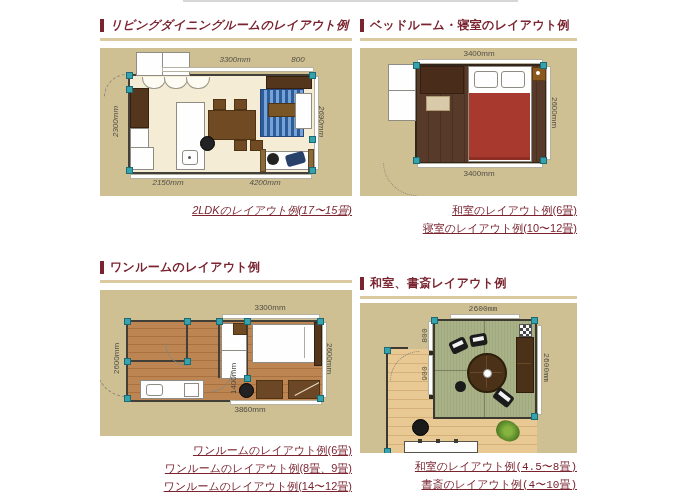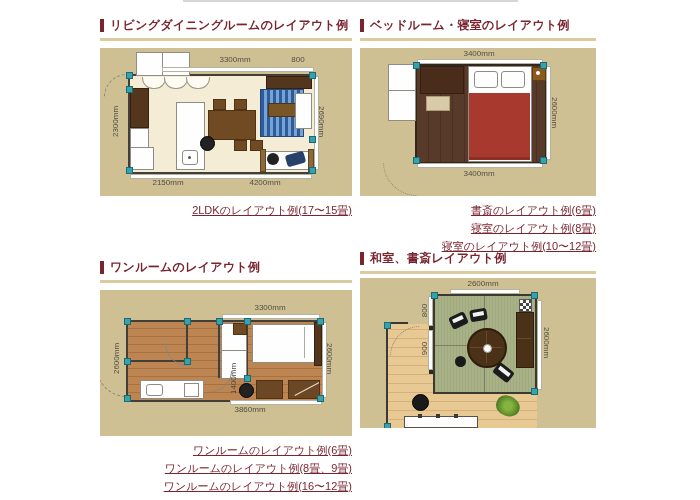--- a/index.html
+++ b/index.html
@@ -1,20 +1,20 @@
 <!DOCTYPE html>
 <html><head>
 <meta charset="utf-8">
 <style>
   html,body{margin:0;padding:0;}
   body{width:700px;height:500px;position:relative;background:#ffffff;
        font-family:"Liberation Sans","DejaVu Sans",sans-serif;overflow:hidden;}
   .abs{position:absolute;}
   .quad{position:absolute;width:252px;}
-  .quad.wide{width:236px;}
+  .quad.wide{width:217px;}
   .sec-header{display:flex;align-items:center;height:15px;}
   .bar{width:4px;height:13px;background:#7a2430;margin-right:6px;flex:0 0 auto;}
   .sec-title{font-weight:bold;font-size:12px;color:#7a2430;white-space:nowrap;letter-spacing:.3px;}
   .sec-rule{height:3px;background:#dbcaa0;margin-top:5px;}
   .plan-card{position:relative;margin-top:7px;height:148px;background:#cfc093;overflow:hidden;}
   .links{margin-top:5px;text-align:right;}
   .plan-link{display:block;font-size:11px;line-height:18px;color:#7a2430;text-decoration:underline;cursor:pointer;}
   .room{position:absolute;border:2px solid #413f37;}
   .wbox{position:absolute;background:#fefefe;border:1px solid #8f8d83;}
   .brown{position:absolute;background:#6f4a22;border:1px solid #4f3315;}
@@ -34,21 +34,21 @@
   .tatami{background:repeating-linear-gradient(90deg,rgba(0,0,0,.06) 0 1px,transparent 1px 3px),#a9b287;}
   .cream{background:#f4ecd4;}
   .curtain{background:repeating-linear-gradient(90deg,#2d5c9c 0 3px,#76a3d4 3px 6px);border:1px solid #27477c;}
   .checker{background:conic-gradient(#474747 25%,#fafafa 0 50%,#474747 0 75%,#fafafa 0);background-size:6px 6px;border:1px solid #555;}
 </style>
 </head>
 <body>
 
 <div class="abs" style="left:183px;top:0;width:335px;height:2px;background:#d6d6d6;"></div>
 
-<div class="quad" style="left:100px;top:18px;">
+<div class="quad" style="left:100px;top:18px;font-style:italic;">
   <div class="sec-header">
     <span class="bar"></span>
     <span class="sec-title">リビングダイニングルームのレイアウト例</span>
   </div>
   <div class="sec-rule"></div>
 
   <div class="plan-card">
 
     <div class="room cream" style="left:28px;top:26px;width:184px;height:96px;"></div>
 
@@ -142,22 +142,21 @@
 
     <div class="strip" style="left:57px;top:11px;width:124px;height:3px;"></div>
     <div class="strip" style="left:186px;top:18px;width:3px;height:92px;"></div>
     <div class="strip" style="left:57px;top:115px;width:124px;height:3px;"></div>
     <div class="dim" style="left:55px;top:1px;width:128px;">3400mm</div>
     <div class="dim rr" style="left:164px;top:60px;width:60px;">2600mm</div>
     <div class="dim" style="left:55px;top:121px;width:128px;">3400mm</div>
   </div>
 
   <div class="links">
-    <a class="plan-link">書斎のレイアウト例(6畳)</a>
-    <a class="plan-link">寝室のレイアウト例(8畳)</a>
+    <a class="plan-link">和室のレイアウト例(6畳)</a>
     <a class="plan-link">寝室のレイアウト例(10〜12畳)</a>
   </div>
 </div>
 
 <div class="quad" style="left:100px;top:260px;">
   <div class="sec-header">
     <span class="bar"></span>
     <span class="sec-title">ワンルームのレイアウト例</span>
   </div>
   <div class="sec-rule"></div>
@@ -209,25 +208,25 @@
     <div class="dim" style="left:130px;top:13px;width:80px;">3300mm</div>
     <div class="dim rl" style="left:-14px;top:64px;width:60px;">2600mm</div>
     <div class="dim rl" style="left:108px;top:84px;width:50px;">1400mm</div>
     <div class="dim rr" style="left:199px;top:64px;width:60px;">2600mm</div>
     <div class="dim" style="left:100px;top:115px;width:100px;">3860mm</div>
   </div>
 
   <div class="links">
     <a class="plan-link">ワンルームのレイアウト例(6畳)</a>
     <a class="plan-link">ワンルームのレイアウト例(8畳、9畳)</a>
-    <a class="plan-link">ワンルームのレイアウト例(16〜12畳)</a>
-  </div>
-</div>
-
-<div class="quad wide" style="left:360px;top:251px;">
+    <a class="plan-link">ワンルームのレイアウト例(14〜12畳)</a>
+  </div>
+</div>
+
+<div class="quad wide" style="left:360px;top:276px;font-family:Liberation Mono, monospace;">
   <div class="sec-header">
     <span class="bar"></span>
     <span class="sec-title">和室、書斎レイアウト例</span>
   </div>
   <div class="sec-rule"></div>
 
   <div class="plan-card" style="height:150px;margin-top:4px;">
 
     <div class="abs floor-wood-washi" style="left:28px;top:46px;width:45px;height:104px;"></div>
     <div class="abs floor-wood-washi" style="left:28px;top:116px;width:149px;height:34px;"></div>
@@ -278,13 +277,17 @@
     <div class="strip" style="left:90px;top:11px;width:68px;height:3px;"></div>
     <div class="strip" style="left:177px;top:22px;width:3px;height:88px;"></div>
     <div class="strip" style="left:68px;top:18px;width:3px;height:28px;"></div>
     <div class="strip" style="left:68px;top:52px;width:3px;height:38px;"></div>
     <div class="dim" style="left:73px;top:1px;width:100px;">2600mm</div>
     <div class="dim rr" style="left:156px;top:60px;width:60px;">2600mm</div>
     <div class="dim rl" style="left:49px;top:28px;width:30px;">800</div>
     <div class="dim rl" style="left:49px;top:66px;width:30px;">900</div>
   </div>
 
+  <div class="links">
+    <a class="plan-link">和室のレイアウト例(4.5〜8畳)</a>
+    <a class="plan-link">書斎のレイアウト例(4〜10畳)</a>
+  </div>
 </div>
 
 </body></html>

